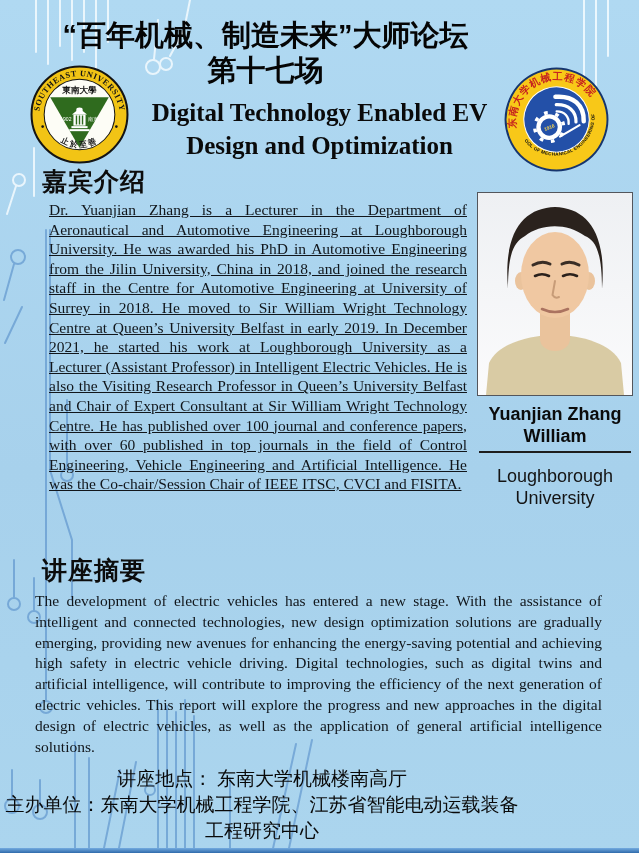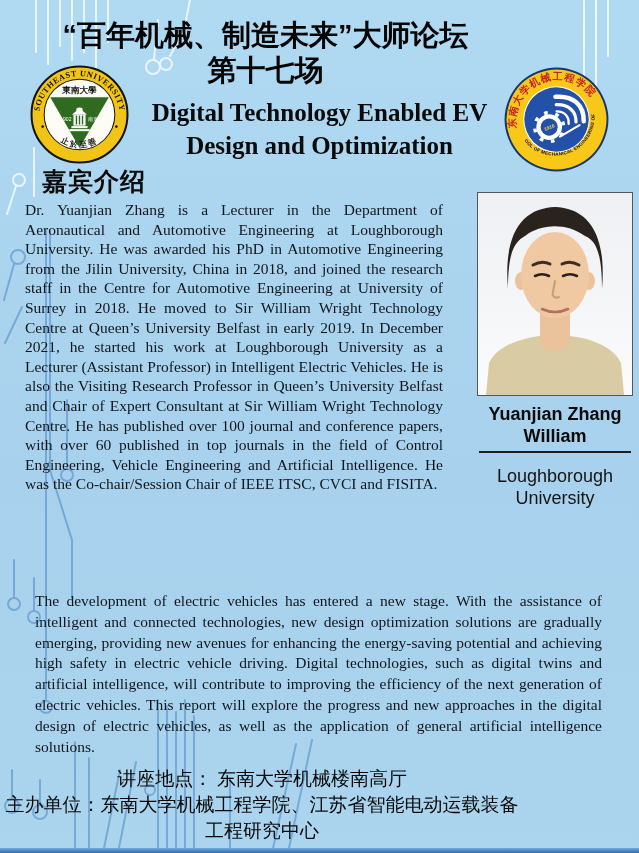--- a/index.html
+++ b/index.html
@@ -16,23 +16,23 @@
   .title-en{top:96px; left:0; width:639px; text-align:center;
     font-family:"Liberation Serif",serif; font-weight:bold; font-size:25px; line-height:33px;}
 
   .logo-left{left:29px; top:64px; width:101px; height:101px;}
   .logo-right{left:503px; top:66px; width:107px; height:107px;}
 
   .section-heading{left:42px; font-size:25px; font-weight:bold; color:#0c0c0c; letter-spacing:1px;}
   .guest-heading{top:165px;}
   .abstract-heading{top:554px;}
 
-  .bio{left:25px; top:200px; width:418px;
+  .bio{left:49px; top:200px; width:418px;
     font-family:"Liberation Serif",serif; font-size:15.5px; line-height:19.6px;
-    text-align:justify; color:#11161b;}
+    text-align:justify; color:#11161b;text-decoration:underline;}
   .abstract{left:35px; top:591px; width:567px;
     font-family:"Liberation Serif",serif; font-size:15.5px; line-height:20.8px;
     text-align:justify; color:#11161b;}
 
   .photo-card{left:473px; top:192px; width:164px; text-align:center;}
   .photo-frame{display:block; margin:0 auto; width:154px; height:202px;
     border:1px solid #53565c; background:#f3f4f6;}
   .speaker-name{font-size:18px; font-weight:bold; line-height:22px; margin-top:7px; color:#0b0b0b;}
   .speaker-title{font-size:18px; font-weight:bold; line-height:22px; color:#0b0b0b;}
   .speaker-divider{width:152px; border-bottom:2px solid #1d1d1d; margin:4px auto 5px auto;}
@@ -174,20 +174,21 @@
       <path d="M85,83 Q92,79.5 99,83" stroke="#2b211c" stroke-width="2.6" fill="none" stroke-linecap="round"></path>
       <path d="M77,88 L74.5,102 Q77,106 81,104" stroke="#c79c78" stroke-width="2" fill="none" stroke-linecap="round"></path>
       <path d="M64,116 Q77,122 90,116" stroke="#ab7360" stroke-width="2.6" fill="none" stroke-linecap="round"></path>
     </svg>
     <div class="speaker-name">Yuanjian Zhang</div>
     <div class="speaker-title">William</div>
     <div class="speaker-divider"></div>
     <div class="speaker-affil">Loughborough University</div>
   </div>
 
+  <div class="layer section-heading abstract-heading">讲座摘要</div>
   <div class="layer abstract">The development of electric vehicles has entered a new stage. With the assistance of intelligent and connected technologies, new design optimization solutions are gradually emerging, providing new avenues for enhancing the energy-saving potential and achieving high safety in electric vehicle driving. Digital technologies, such as digital twins and artificial intelligence, will contribute to improving the efficiency of the next generation of electric vehicles. This report will explore the progress and new approaches in the digital design of electric vehicles, as well as the application of general artificial intelligence solutions.</div>
 
   <div class="layer details">
     <div class="detail-line">讲座地点： 东南大学机械楼南高厅</div>
     <div class="detail-line">主办单位：东南大学机械工程学院、江苏省智能电动运载装备工程研究中心</div>
   </div>
 
   <div class="layer bottom-bar"></div>
 </div>
 

